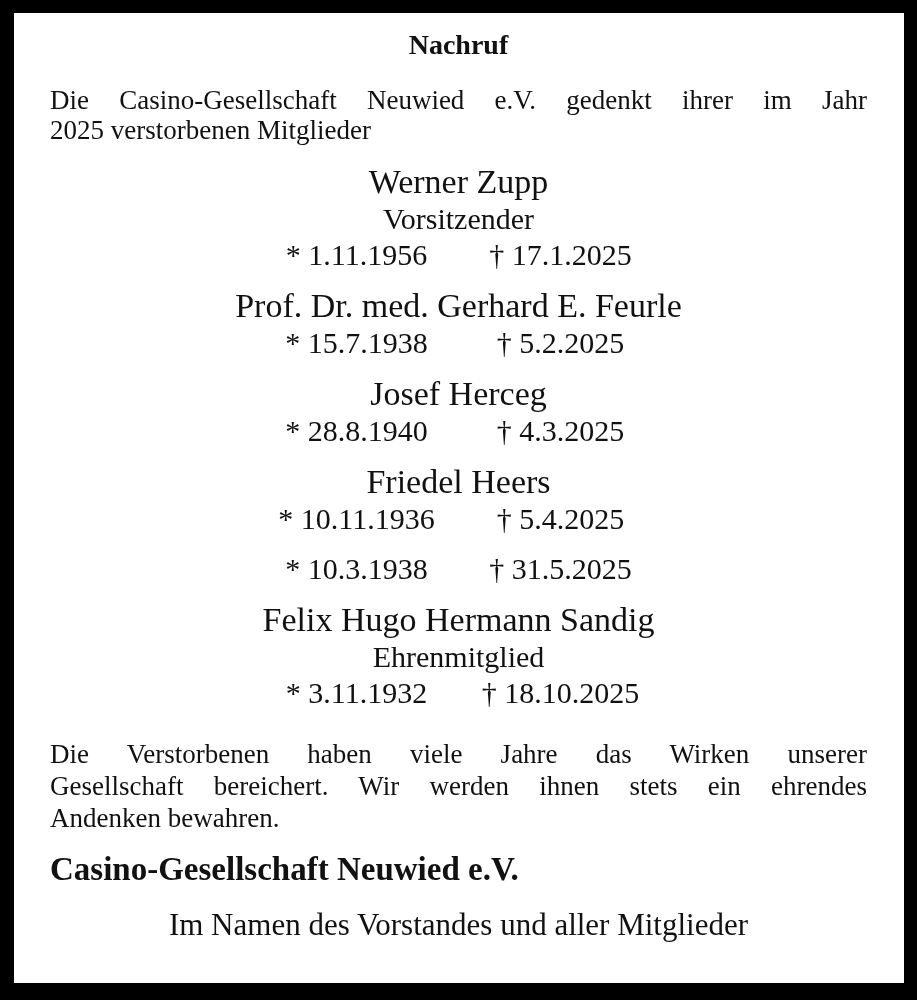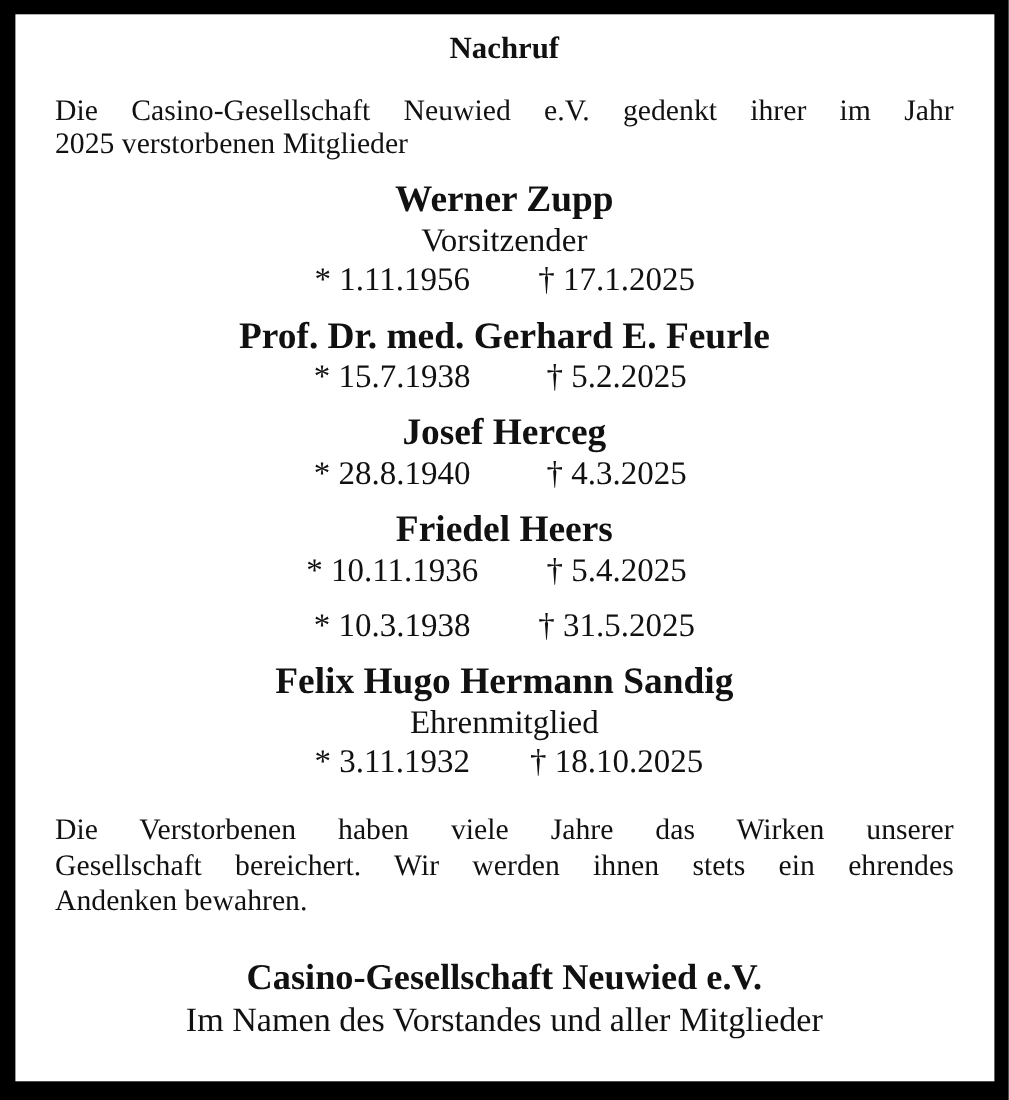--- a/index.html
+++ b/index.html
@@ -50,52 +50,51 @@
   .pline.lastline {
     text-align: left;
     text-align-last: left;
   }
   .entry {
     text-align: center;
     margin-top: 14px;
   }
   .entry.first { margin-top: 18px; }
   .entry .name {
-    font-weight: bold;
+    font-weight: normal;
     font-size: 34px;
     line-height: 38px;
   }
   .entry .role {
     font-size: 30px;
     line-height: 36px;
   }
   .entry .dates {
     font-size: 30px;
     line-height: 36px;
     display: flex;
     justify-content: center;
   }
   .entry .dates span {
     display: inline-block;
     width: 204px;
     text-align: center;
     white-space: nowrap;
   }
   .signature {
-    text-align: center;
     font-weight: bold;
     font-size: 33px;
     line-height: 38px;
-    margin-top: 36px;
+    margin-top: 16px;
   }
   .signature-sub {
     text-align: center;
     font-size: 31px;
     line-height: 36px;
-    margin-top: 1px;
+    margin-top: 19px;
   }
 </style>
 </head>
 <body>
 
 <div class="sheet">
 
   <h1 class="title">Nachruf</h1>
 
   <div class="para intro">

